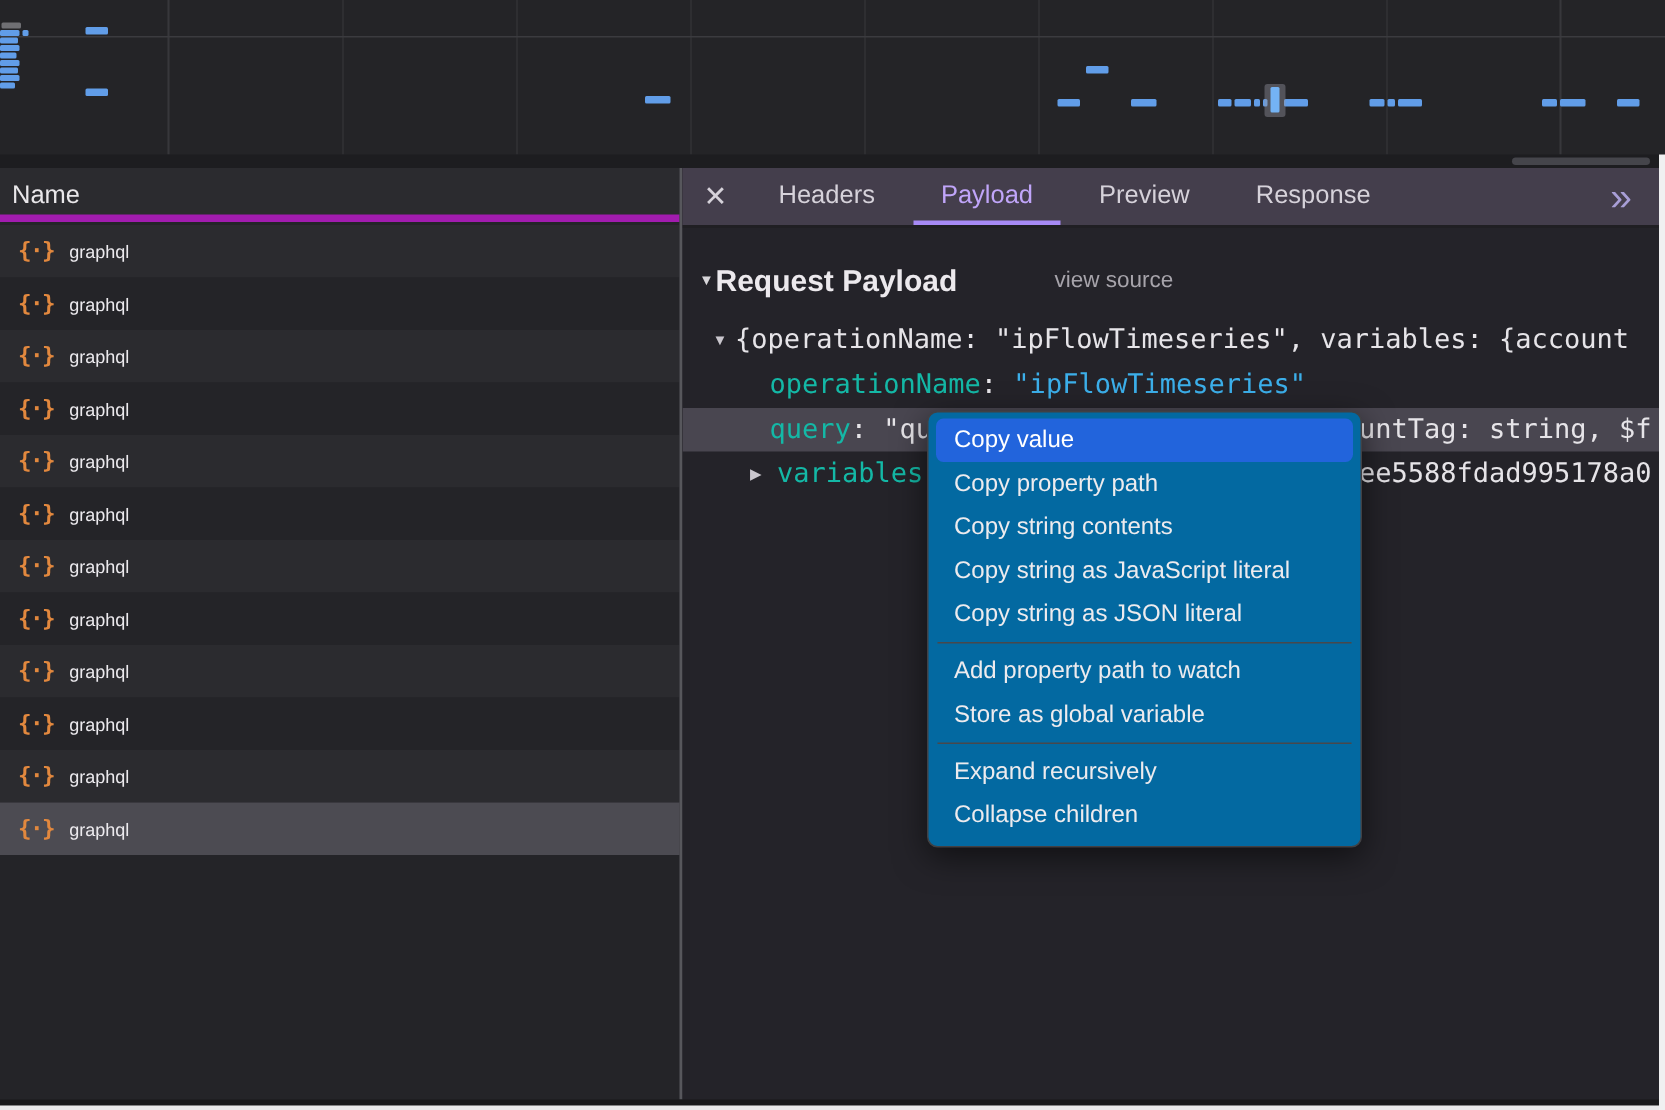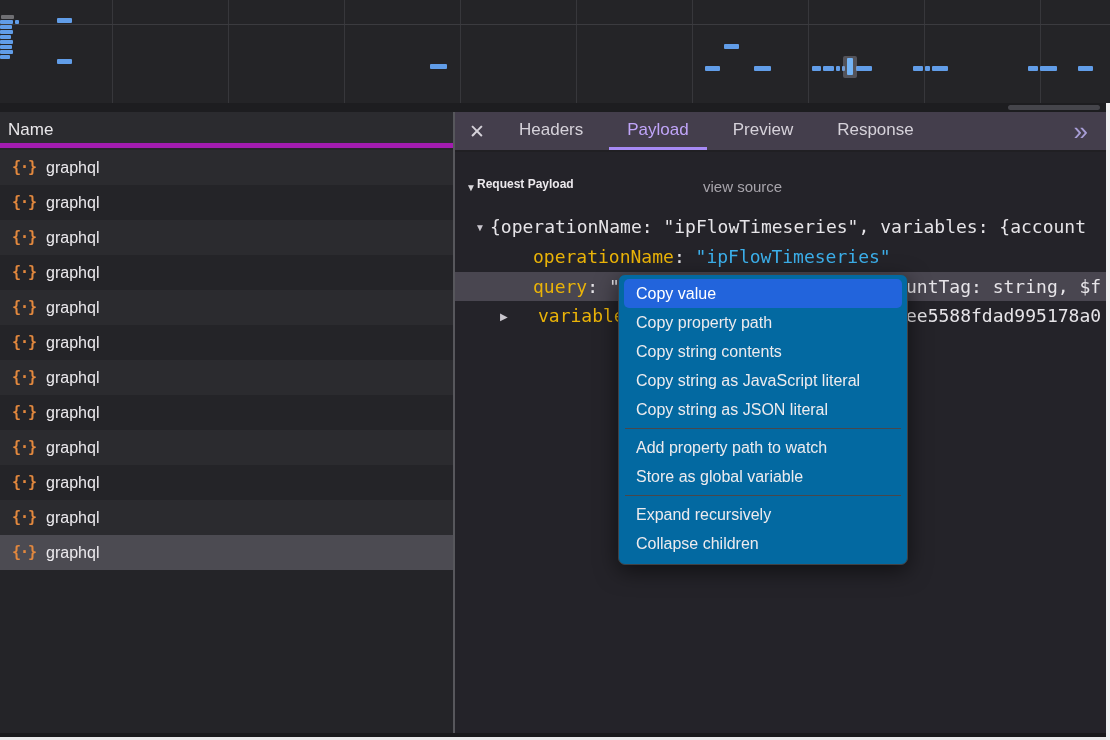--- a/index.html
+++ b/index.html
@@ -21,21 +21,21 @@
   #left-panel{position:absolute;left:0;top:112px;width:453px;height:621px;background:#242428;}
   #name-header{position:absolute;left:0;top:0;width:100%;height:36px;background:#2b2b2f;
     border-bottom:5px solid #a21caf;color:#e9e7ea;font-size:17px;line-height:36px;padding-left:8px;box-sizing:border-box;}
   #request-rows{position:absolute;left:0;top:38px;width:100%;}
   .req-row{height:35px;display:flex;align-items:center;padding-left:12px;box-sizing:border-box;cursor:default;}
   .req-row.odd{background:#2b2b2f;}
   .req-row.even{background:#242428;}
   .req-row.selected{background:#4c4b52;}
   .json-icon{color:#e2883e;font-family:"DejaVu Sans Mono",monospace;font-weight:bold;font-size:15px;
     letter-spacing:-1px;margin-right:10px;transform:translateY(-1px);}
-  .req-name{color:#eceaee;font-size:16px;}
+  .req-name{color:#eceaee;font-size:12px;}
   #left-footer-line{position:absolute;left:0;top:570px;width:100%;height:112px;background:#242428;}
 
   
   #divider{position:absolute;left:453px;top:112px;width:2px;height:621px;background:#57575c;}
 
   
   #right-panel{position:absolute;left:455px;top:112px;width:651px;height:621px;background:#242329;}
   #tabbar{position:absolute;left:0;top:0;width:100%;height:40px;background:#443e4c;display:flex;
     align-items:stretch;padding-left:14px;box-sizing:border-box;border-bottom:2px solid #201f23;}
   #close-btn{width:32px;display:flex;align-items:center;justify-content:flex-start;color:#d6d2da;
@@ -43,26 +43,26 @@
   .tab{display:flex;align-items:center;padding:0 18px;margin-right:8px;color:#d6d2da;font-size:17px;cursor:pointer;
     border-bottom:3px solid transparent;box-sizing:border-box;}
   .tab.selected{color:#c0a5f9;border-bottom-color:#a78af5;}
   #overflow-tabs{margin-left:auto;display:flex;align-items:center;padding-right:18px;color:#a89ed6;
     font-size:26px;cursor:pointer;line-height:1;}
 
   
   #payload{position:absolute;left:0;top:42px;width:100%;height:579px;overflow:hidden;}
   #payload-header{position:absolute;left:0;top:21px;height:28px;width:100%;}
   #payload-header .tri{position:absolute;left:11px;top:7px;font-size:10px;color:#d8d6da;}
-  #payload-title{position:absolute;left:22px;top:2px;font-size:12px;font-weight:bold;color:#ece9ed;}
+  #payload-title{position:absolute;left:22px;top:2px;font-size:20px;font-weight:bold;color:#ece9ed;}
   #view-source{position:absolute;left:248px;top:3px;font-size:15px;color:#a7a4ab;cursor:pointer;}
   .code-row{position:absolute;left:0;width:100%;height:29px;line-height:29px;white-space:nowrap;
     font-family:"DejaVu Sans Mono",monospace;font-size:18px;color:#e6e4e8;overflow:hidden;}
   .code-row .tri{font-family:"Liberation Sans",sans-serif;font-size:10px;color:#c9c6cd;position:absolute;top:1px;}
-  .k{color:#eab308;margin-left:20px;}
+  .k{color:#14b8a6;}
   .s{color:#3cafea;}
   .w{color:#e6e4e8;}
   #row-root{top:58px;}
   #row-op{top:88px;}
   #row-query{top:118px;background:#494650;}
   #row-vars{top:147px;}
   .frag-right{position:absolute;left:451px;top:0;}
 
   
   #context-menu{position:absolute;left:618px;top:274px;width:290px;background:#0369a1;

